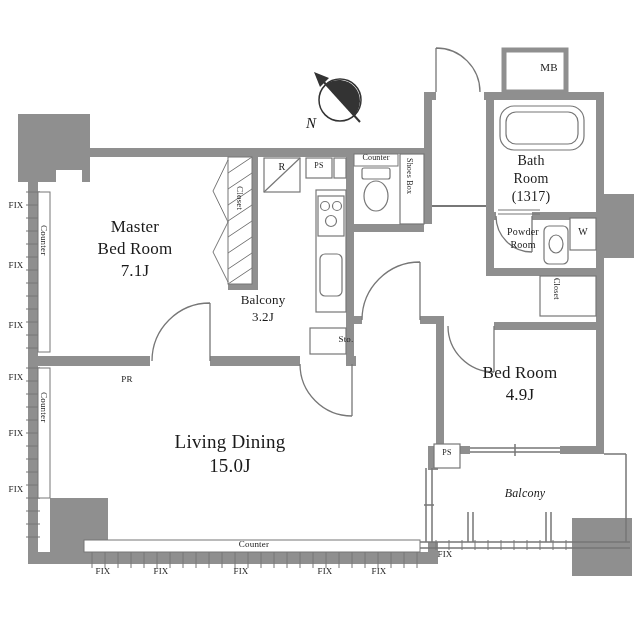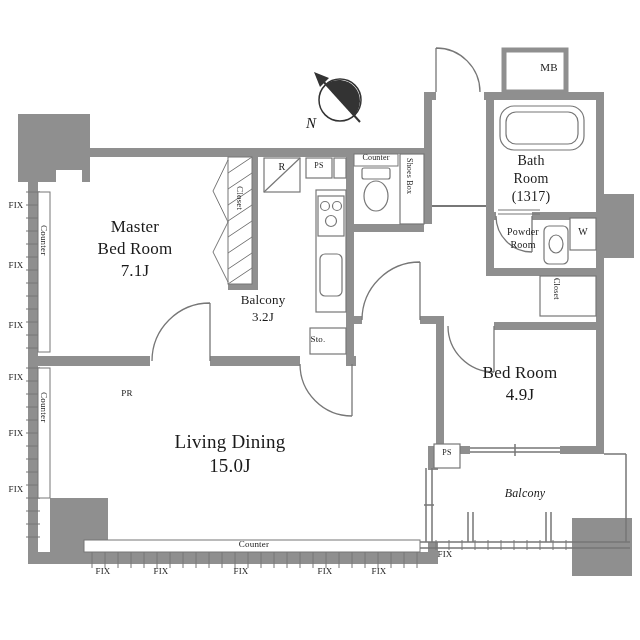--- a/index.html
+++ b/index.html
@@ -188,16 +188,16 @@
 <div class="lbl" style="left:222px;top:539px;width:64px;font-size:9px;">Counter</div>
 <div class="lbl" style="left:353px;top:153px;width:46px;font-size:8px;">Counter</div>
 
 <div class="lbl v" style="left:233px;top:186px;font-size:9px;">Closet</div>
 <div class="lbl v" style="left:551px;top:278px;font-size:8px;">Closet</div>
 <div class="lbl v" style="left:404px;top:158px;font-size:8px;">Shoes Box</div>
 <div class="lbl" style="left:264px;top:161px;width:36px;font-size:10px;">R</div>
 <div class="lbl" style="left:306px;top:161px;width:26px;font-size:8px;">PS</div>
 <div class="lbl" style="left:434px;top:448px;width:26px;font-size:8px;">PS</div>
 <div class="lbl" style="left:570px;top:226px;width:26px;font-size:10px;">W</div>
-<div class="lbl" style="left:300px;top:334px;width:36px;font-size:9px;">Sto.</div>
-<div class="lbl" style="left:112px;top:388px;width:30px;font-size:9px;">PR</div>
+<div class="lbl" style="left:328px;top:334px;width:36px;font-size:9px;">Sto.</div>
+<div class="lbl" style="left:112px;top:374px;width:30px;font-size:9px;">PR</div>
 
 </div>
 
 </body></html>

